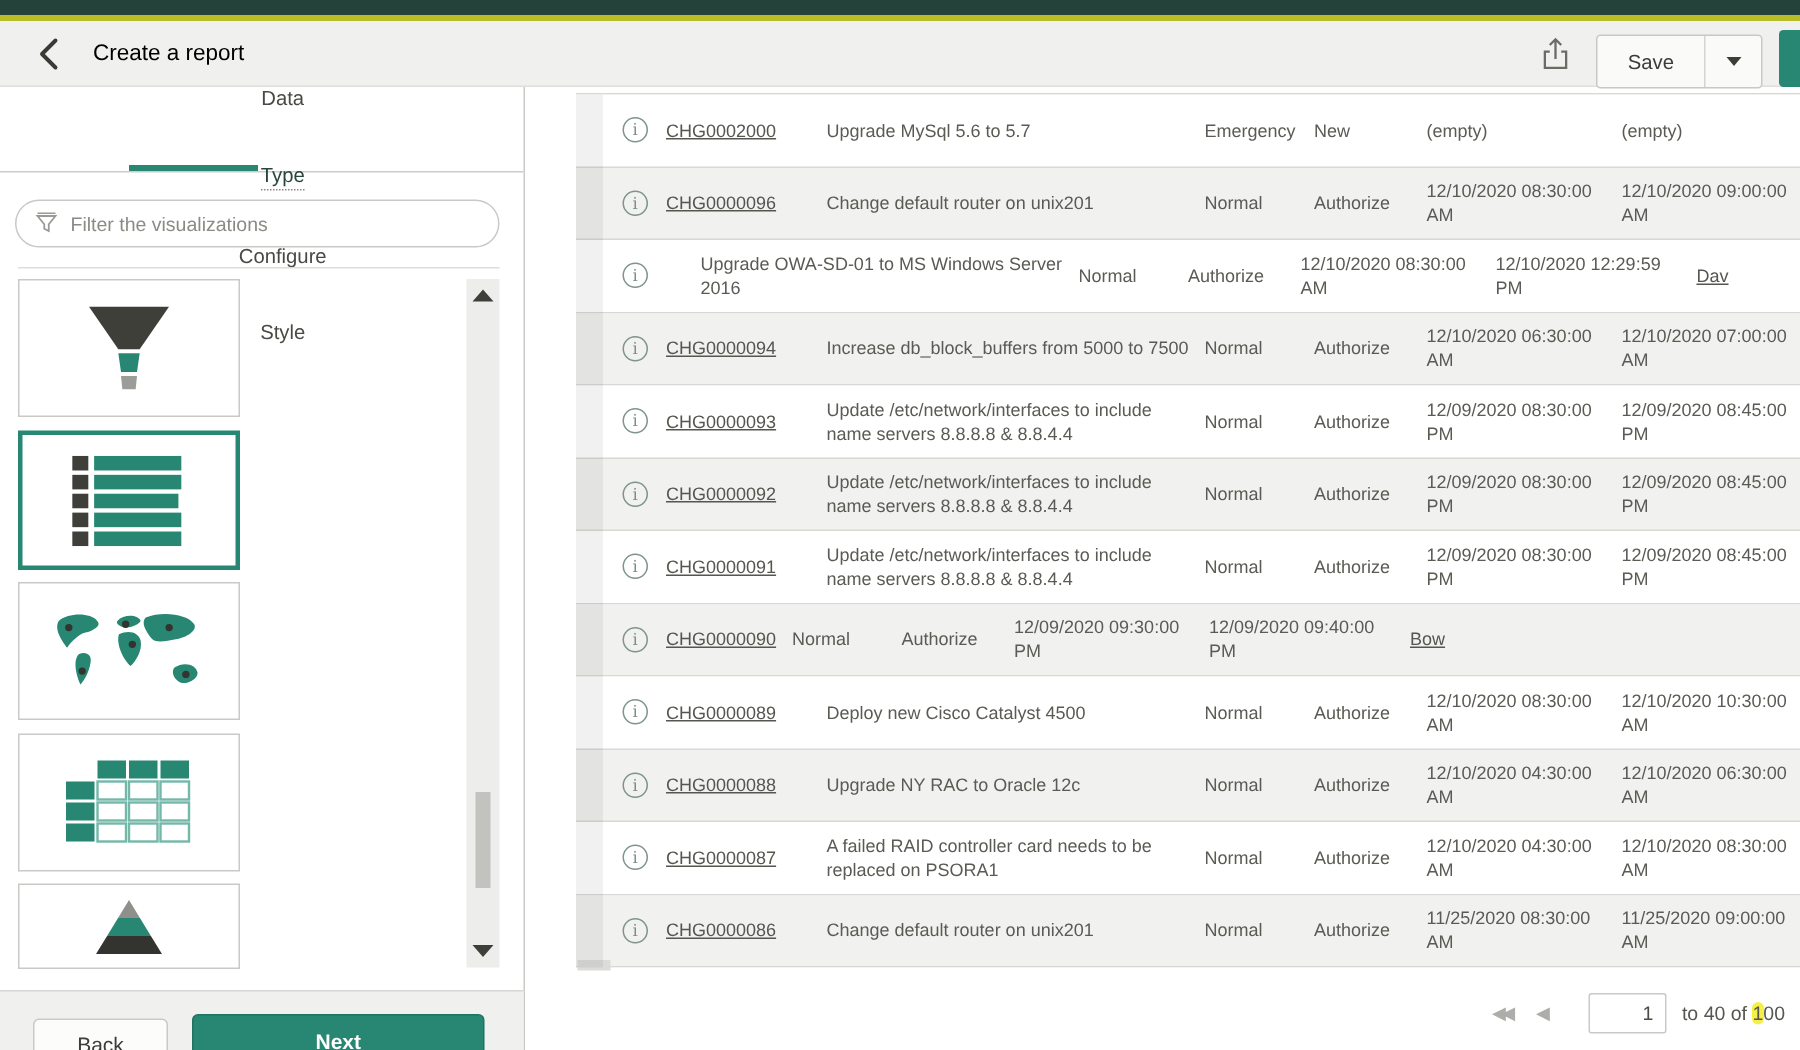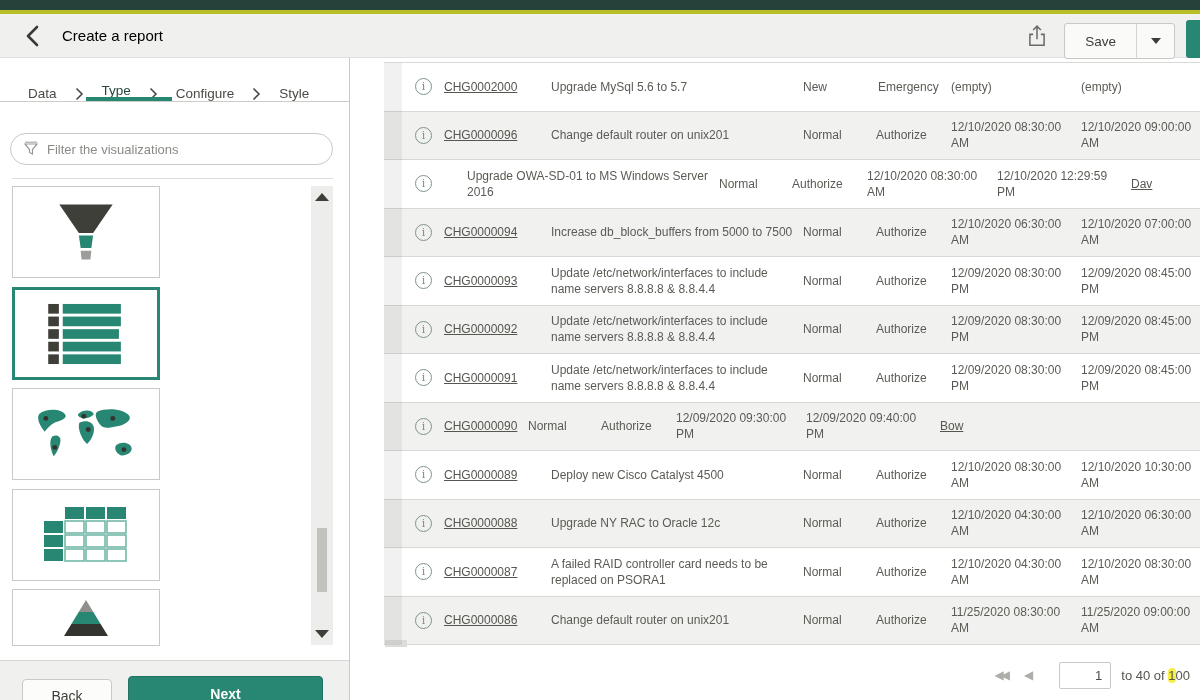--- a/index.html
+++ b/index.html
@@ -16,21 +16,21 @@
   .page-title { margin-left:20px; font-size:15px; color:#000000; }
   .share-btn { position:absolute; right:150px; top:10px; width:24px; height:26px; cursor:pointer; }
   .save-split { position:absolute; right:25px; top:9px; height:36px; display:flex; background:#fafaf9; border:1px solid #c8c8c4; border-radius:3px; overflow:hidden; }
   .save-main { padding:0 20px; display:flex; align-items:center; font-size:13.5px; color:#3d3d38; cursor:pointer; }
   .save-caret { width:38px; border-left:1px solid #d4d4d0; display:flex; align-items:center; justify-content:center; cursor:pointer; }
   .caret-down { width:0; height:0; border-left:5px solid transparent; border-right:5px solid transparent; border-top:6px solid #3d3d38; }
   .edge-teal-btn { position:absolute; right:0; top:6px; width:14px; height:38px; background:#278772; border-radius:3px 0 0 3px; }
 
   
   .left-panel { position:absolute; left:0; top:58px; width:350px; height:642px; background:#fff; border-right:1px solid #c9c9c5; }
-  .crumbs { height:44px; border-bottom:1px solid #ccccc8; display:flex; align-items:flex-end; gap:18px; padding-left:28px; position:relative; font-size:13.5px; color:#4a4a45; }
+  .crumbs { height:57px; border-bottom:1px solid #ccccc8; display:flex; align-items:center; gap:18px; padding-left:28px; position:relative; font-size:13.5px; color:#4a4a45;flex-direction:column; }
   .crumb { cursor:pointer; }
   .crumb.active { color:#27463d; border-bottom:1px dotted #8a8a85; padding-bottom:2px; cursor:default; }
   .crumb-active-bar { position:absolute; left:86px; bottom:0; width:86px; height:4px; background:#278772; }
   .filter-box { position:absolute; left:10px; top:75px; width:323px; height:32px; border:1px solid #c9c9c5; border-radius:16px; display:flex; align-items:center; padding:0 12px; background:#fff; }
   .filter-box input { border:none; outline:none; flex:1; font-family:inherit; font-size:13px; color:#737373; background:transparent; margin-left:8px; }
   .filter-box input::placeholder { color:#8b8b86; }
   .list-sep { position:absolute; left:12px; top:120px; width:321px; border-top:1px solid #dddddb; }
   .viz-col { position:absolute; left:12px; top:128px; width:148px; }
   .viz-card { width:148px; height:92px; border:1px solid #c9c9c5; background:#fff; display:flex; align-items:center; justify-content:center; cursor:pointer; }
   .viz-card.selected { border:3px solid #278772; height:93px; }
@@ -227,25 +227,25 @@
   <div class="trow">
     <div class="cell c-info">
       <span class="info-icon"></span>
     </div>
     <div class="cell c-num">
       <span class="tlink">CHG0002000</span>
     </div>
     <div class="cell c-desc">
       <span>Upgrade MySql 5.6 to 5.7</span>
     </div>
+    <div class="cell c-type">
+      <span>Emergency</span>
+    </div>
     <div class="cell c-state">
       <span>New</span>
-    </div>
-    <div class="cell c-type">
-      <span>Emergency</span>
     </div>
     <div class="cell c-start">
       <span>(empty)</span>
     </div>
     <div class="cell c-end">
       <span>(empty)</span>
     </div>
     <div class="cell c-name">
       <span class="tlink plain">(em</span>
     </div>

